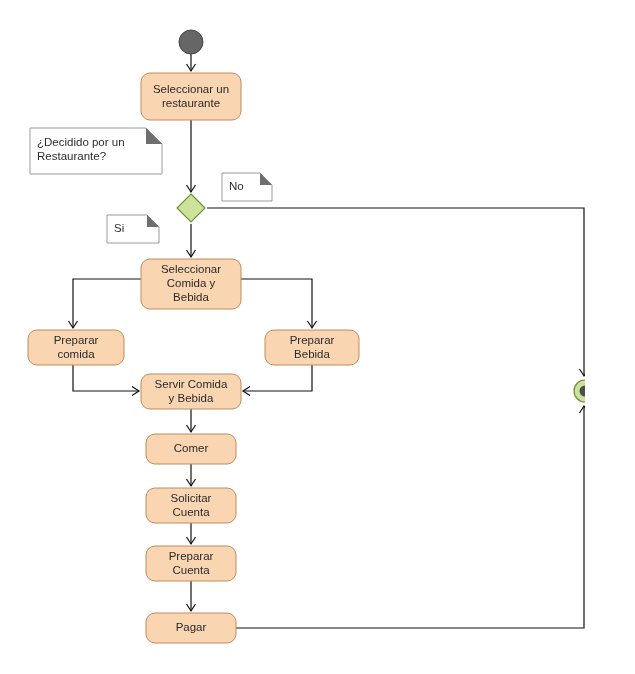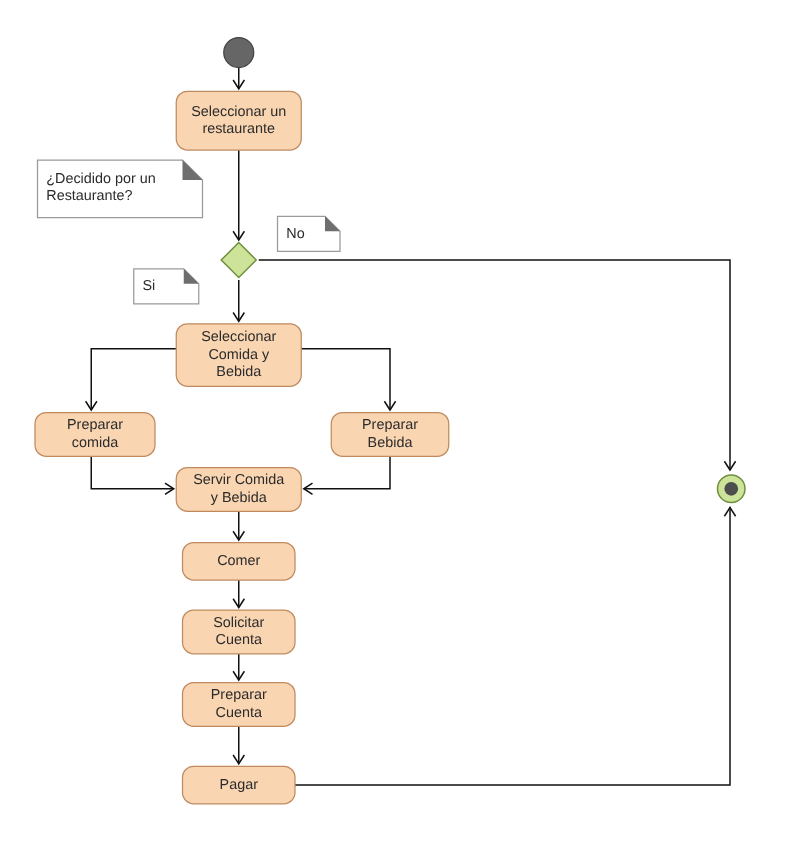--- a/index.html
+++ b/index.html
@@ -6,21 +6,21 @@
   html, body {
     margin: 0;
     padding: 0;
     background: #ffffff;
   }
   body {
     font-family: "Liberation Sans", sans-serif;
   }
   #diagram-root {
     position: relative;
-    width: 635px;
+    width: 585px;
     height: 674px;
     background: #ffffff;
     overflow: hidden;
   }
   svg.canvas {
     position: absolute;
     top: 0;
     left: 0;
     width: 635px;
     height: 674px;

